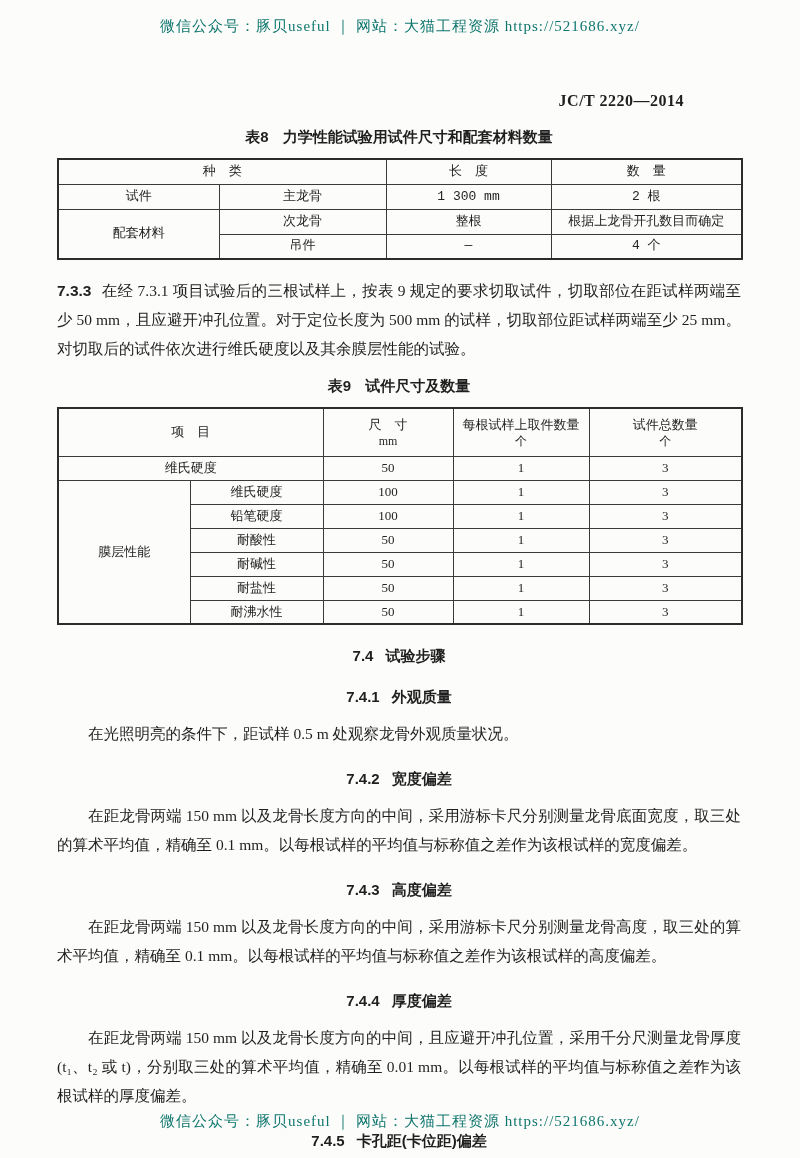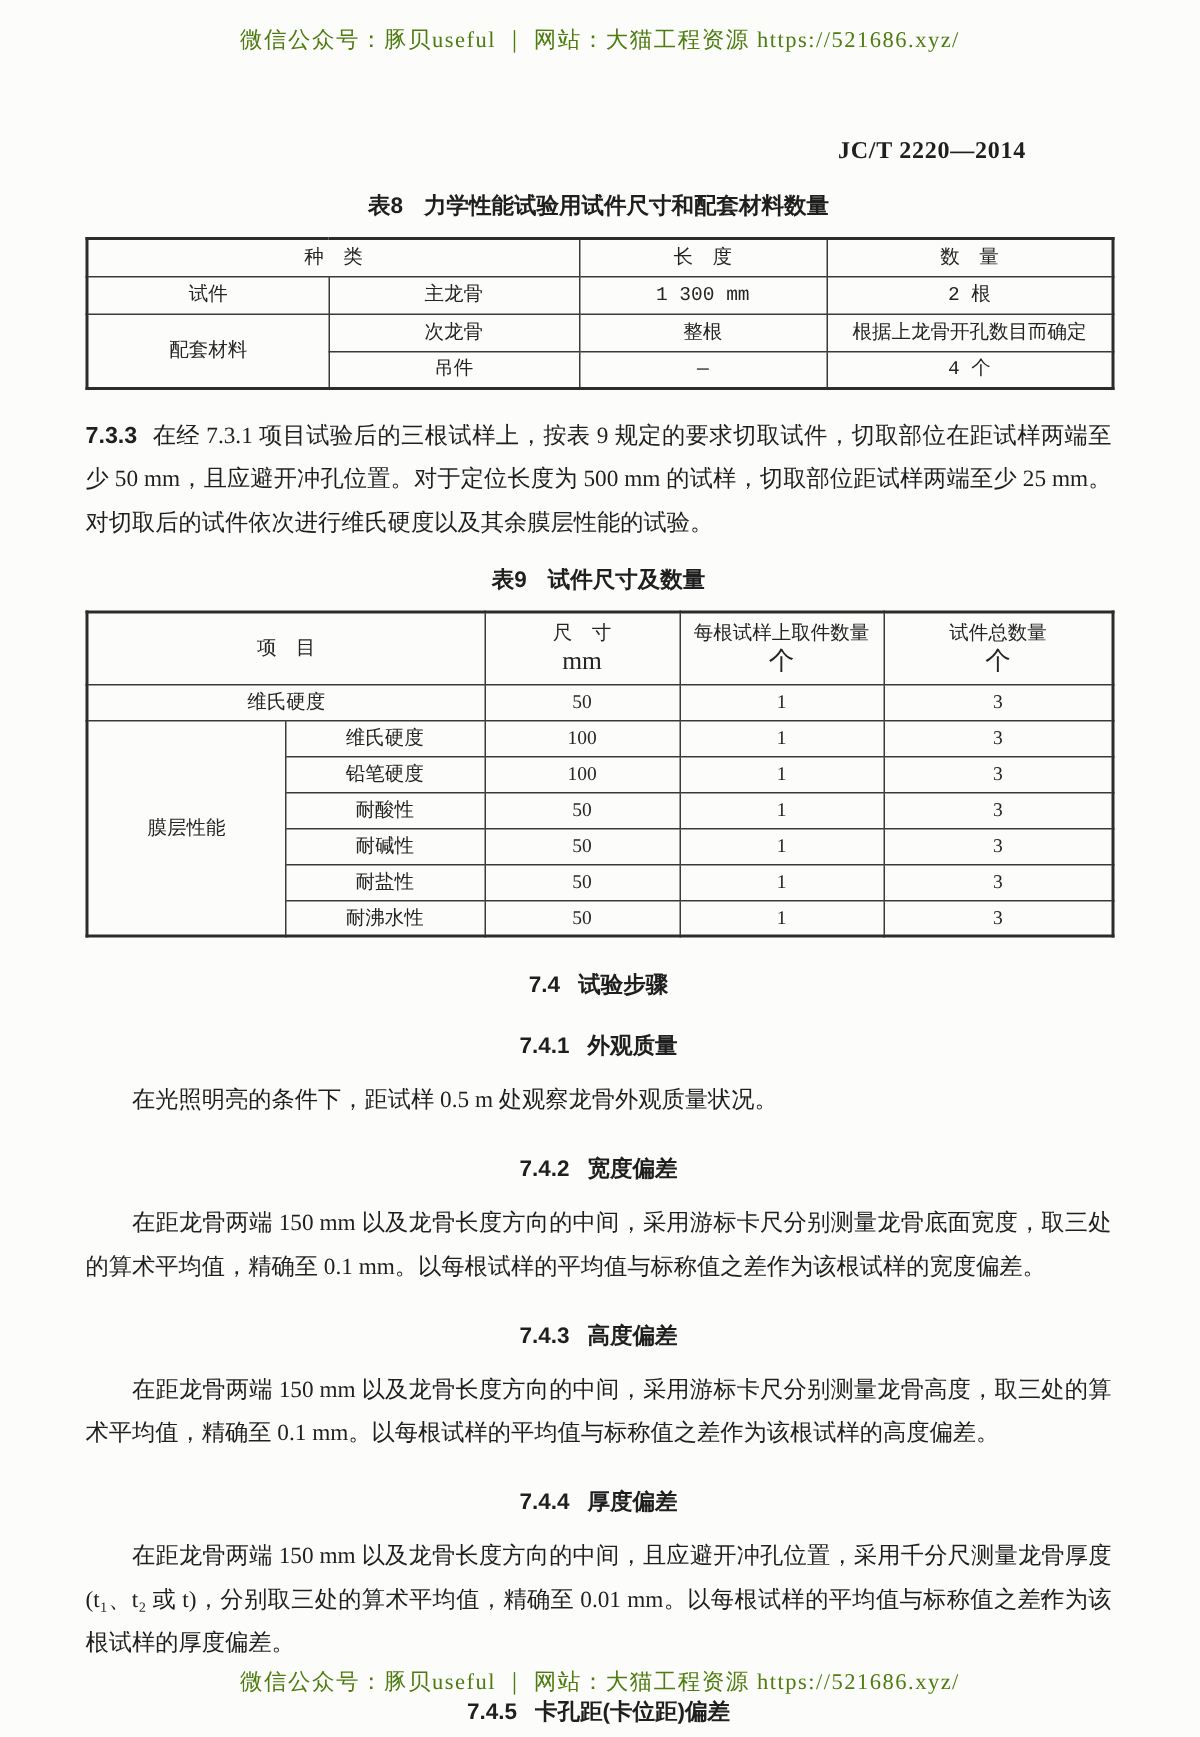--- a/index.html
+++ b/index.html
@@ -12,21 +12,21 @@
     overflow:hidden;
   }
   .page{
     position:absolute;inset:0;
     background:#fcfcfa;
   }
   
   .watermark{
     position:absolute;left:0;width:100%;
     text-align:center;
-    color:#4d7c0f;
+    color:#0f766e;
     font-size:15px;
     letter-spacing:1px;
     font-family:"Liberation Serif","DejaVu Serif",serif;
   }
   .watermark.top{top:17px;}
   .watermark.bottom{top:1112px;}
 
   .doc-number{
     position:absolute;top:92px;right:116px;
     font-size:16px;font-weight:bold;
@@ -60,21 +60,21 @@
     text-align:center;
     vertical-align:middle;
     padding:2px 3px;
     font-weight:normal;
     line-height:1.35;
   }
   table{border:2px solid #2c2c2c;}
   .t8 tr{height:25px;}
   .t9 thead tr{height:48px;}
   .t9 tbody tr{height:24px;}
-  th .unit{font-size:17px;line-height:1.2;} 
+  th .unit{font-size:12px;line-height:1.2;} 
 
   .clause{
     font-size:15.5px;
     line-height:29px;
     text-align:justify;
     margin:16px 0 10px 0;
   }
   .clause .cl-num{font-family:"Liberation Sans","DejaVu Sans",sans-serif;font-weight:bold;margin-right:10px;}
 
   .sec-heading{

